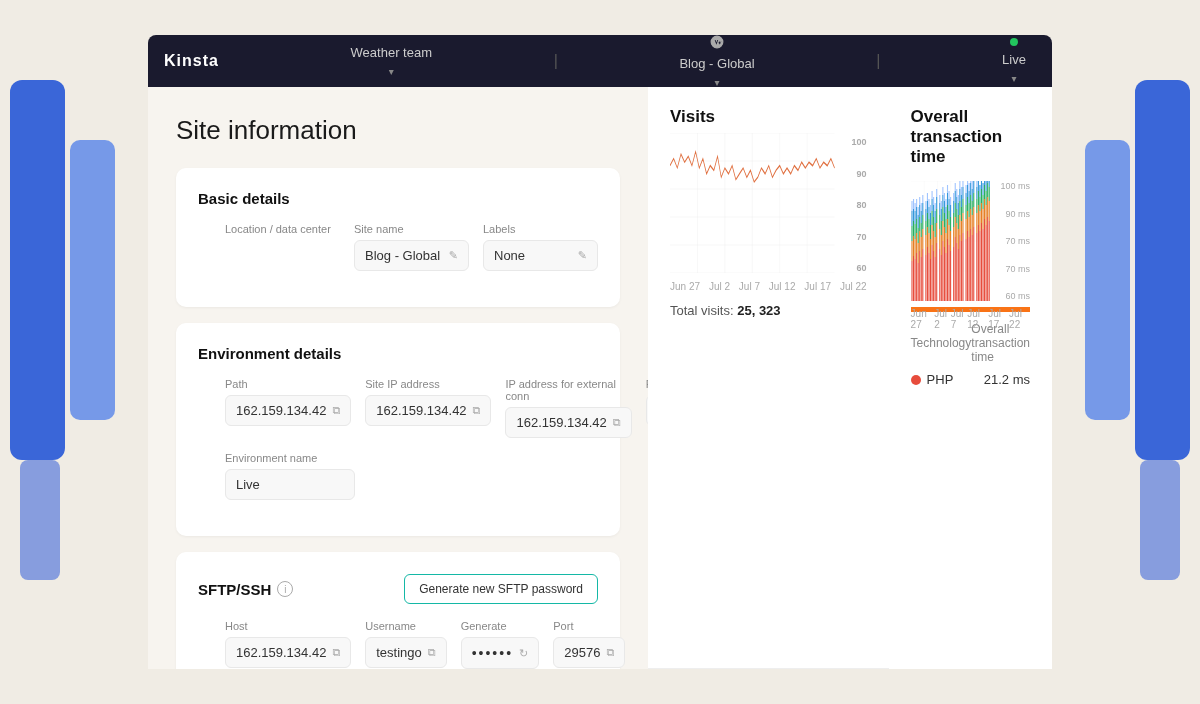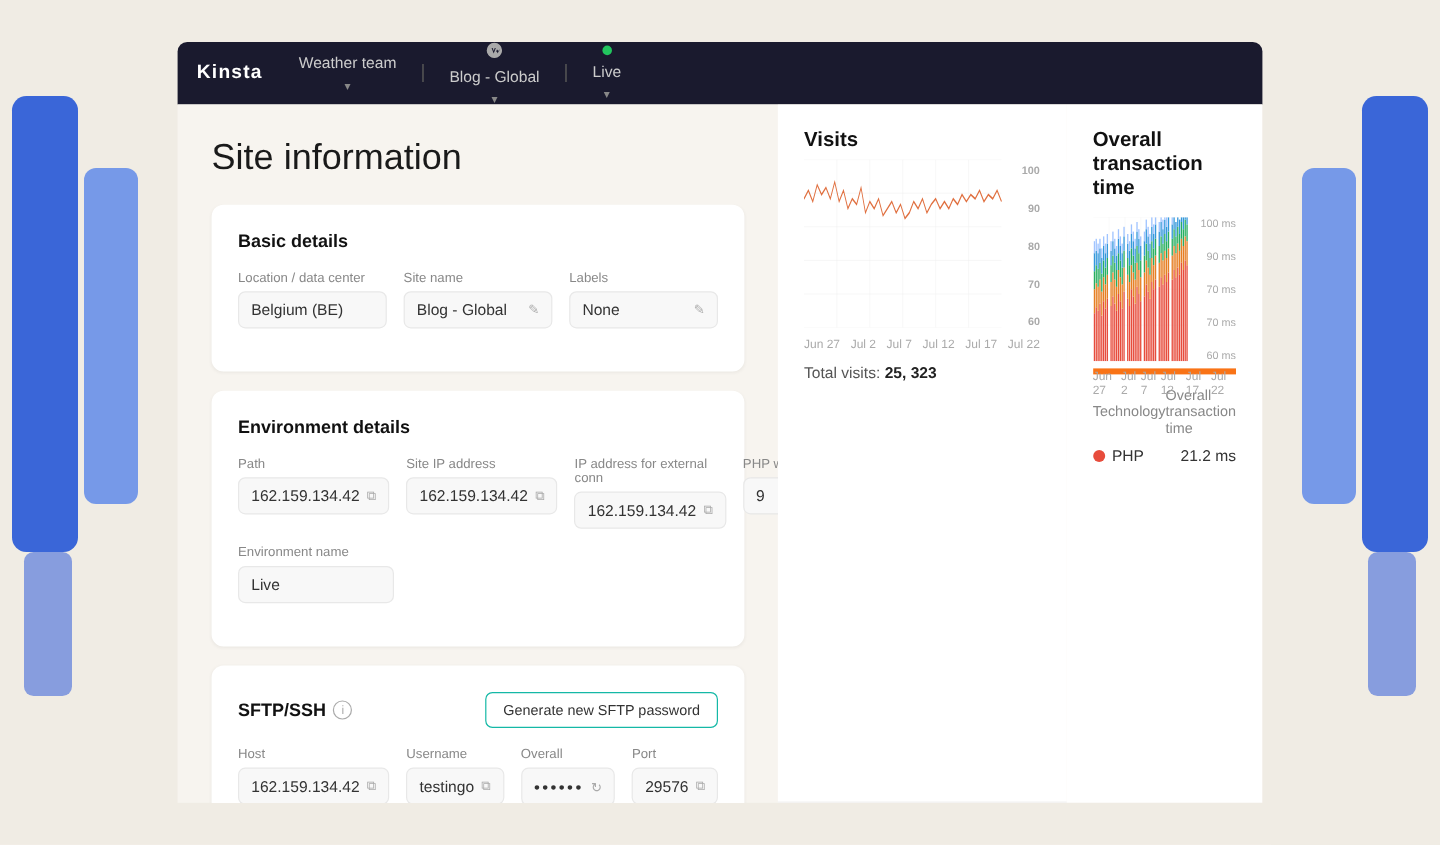--- a/index.html
+++ b/index.html
@@ -44,20 +44,21 @@
     
     .top-nav {
       background: #1a1a2e;
       border-radius: 8px 8px 0 0;
       height: 52px;
       display: flex;
       align-items: center;
       padding: 0 16px;
       gap: 8px;
       flex-shrink: 0;
+      justify-content: space-between;
     }
     .nav-logo {
       color: #fff;
       font-weight: 700;
       font-size: 16px;
       letter-spacing: 1px;
       margin-right: 12px;
     }
     .nav-dropdown {
       display: flex;
@@ -98,21 +99,21 @@
     }
 
     
     .left-panel {
       flex: 0 0 500px;
       padding: 28px 28px;
       overflow-y: auto;
     }
 
     .page-title {
-      font-size: 30px;
+      font-size: 26px;
       font-weight: 500;
       color: #1a1a1a;
       margin-bottom: 22px;
     }
 
     .card {
       background: #fff;
       border-radius: 10px;
       padding: 22px 22px;
       margin-bottom: 16px;
@@ -123,20 +124,21 @@
       font-size: 15px;
       font-weight: 600;
       color: #111;
       margin-bottom: 16px;
     }
 
     .field-row {
       display: flex;
       gap: 14px;
       margin-bottom: 14px;
+      margin-left: 27px;
     }
 
     .field-group {
       display: flex;
       flex-direction: column;
       flex: 1;
     }
 
     .field-label {
       font-size: 11px;
@@ -409,23 +411,20 @@
   <div class="main-content">
 
     <div class="left-panel">
       <h1 class="page-title">Site information</h1>
 
       <div class="card">
         <div class="card-title">Basic details</div>
         <div class="field-row">
           <div class="field-group">
             <span class="field-label">Location / data center</span>
-            <div class="field-input">
-              <span class="value">Belgium (BE)</span>
-            </div>
           </div>
           <div class="field-group">
             <span class="field-label">Site name</span>
             <div class="field-input">
               <span class="value">Blog - Global</span>
               <span class="field-icon">✎</span>
             </div>
           </div>
           <div class="field-group">
             <span class="field-label">Labels</span>
@@ -495,21 +494,21 @@
             </div>
           </div>
           <div class="field-group" style="max-width:110px">
             <span class="field-label">Username</span>
             <div class="field-input">
               <span class="value">testingo</span>
               <span class="field-icon">⧉</span>
             </div>
           </div>
           <div class="field-group" style="max-width:110px">
-            <span class="field-label">Overall</span>
+            <span class="field-label">Generate</span>
             <div class="field-input">
               <span class="value password-dots">••••••</span>
               <span class="field-icon">↻</span>
             </div>
           </div>
           <div class="field-group" style="max-width:80px">
             <span class="field-label">Port</span>
             <div class="field-input">
               <span class="value">29576</span>
               <span class="field-icon">⧉</span>

